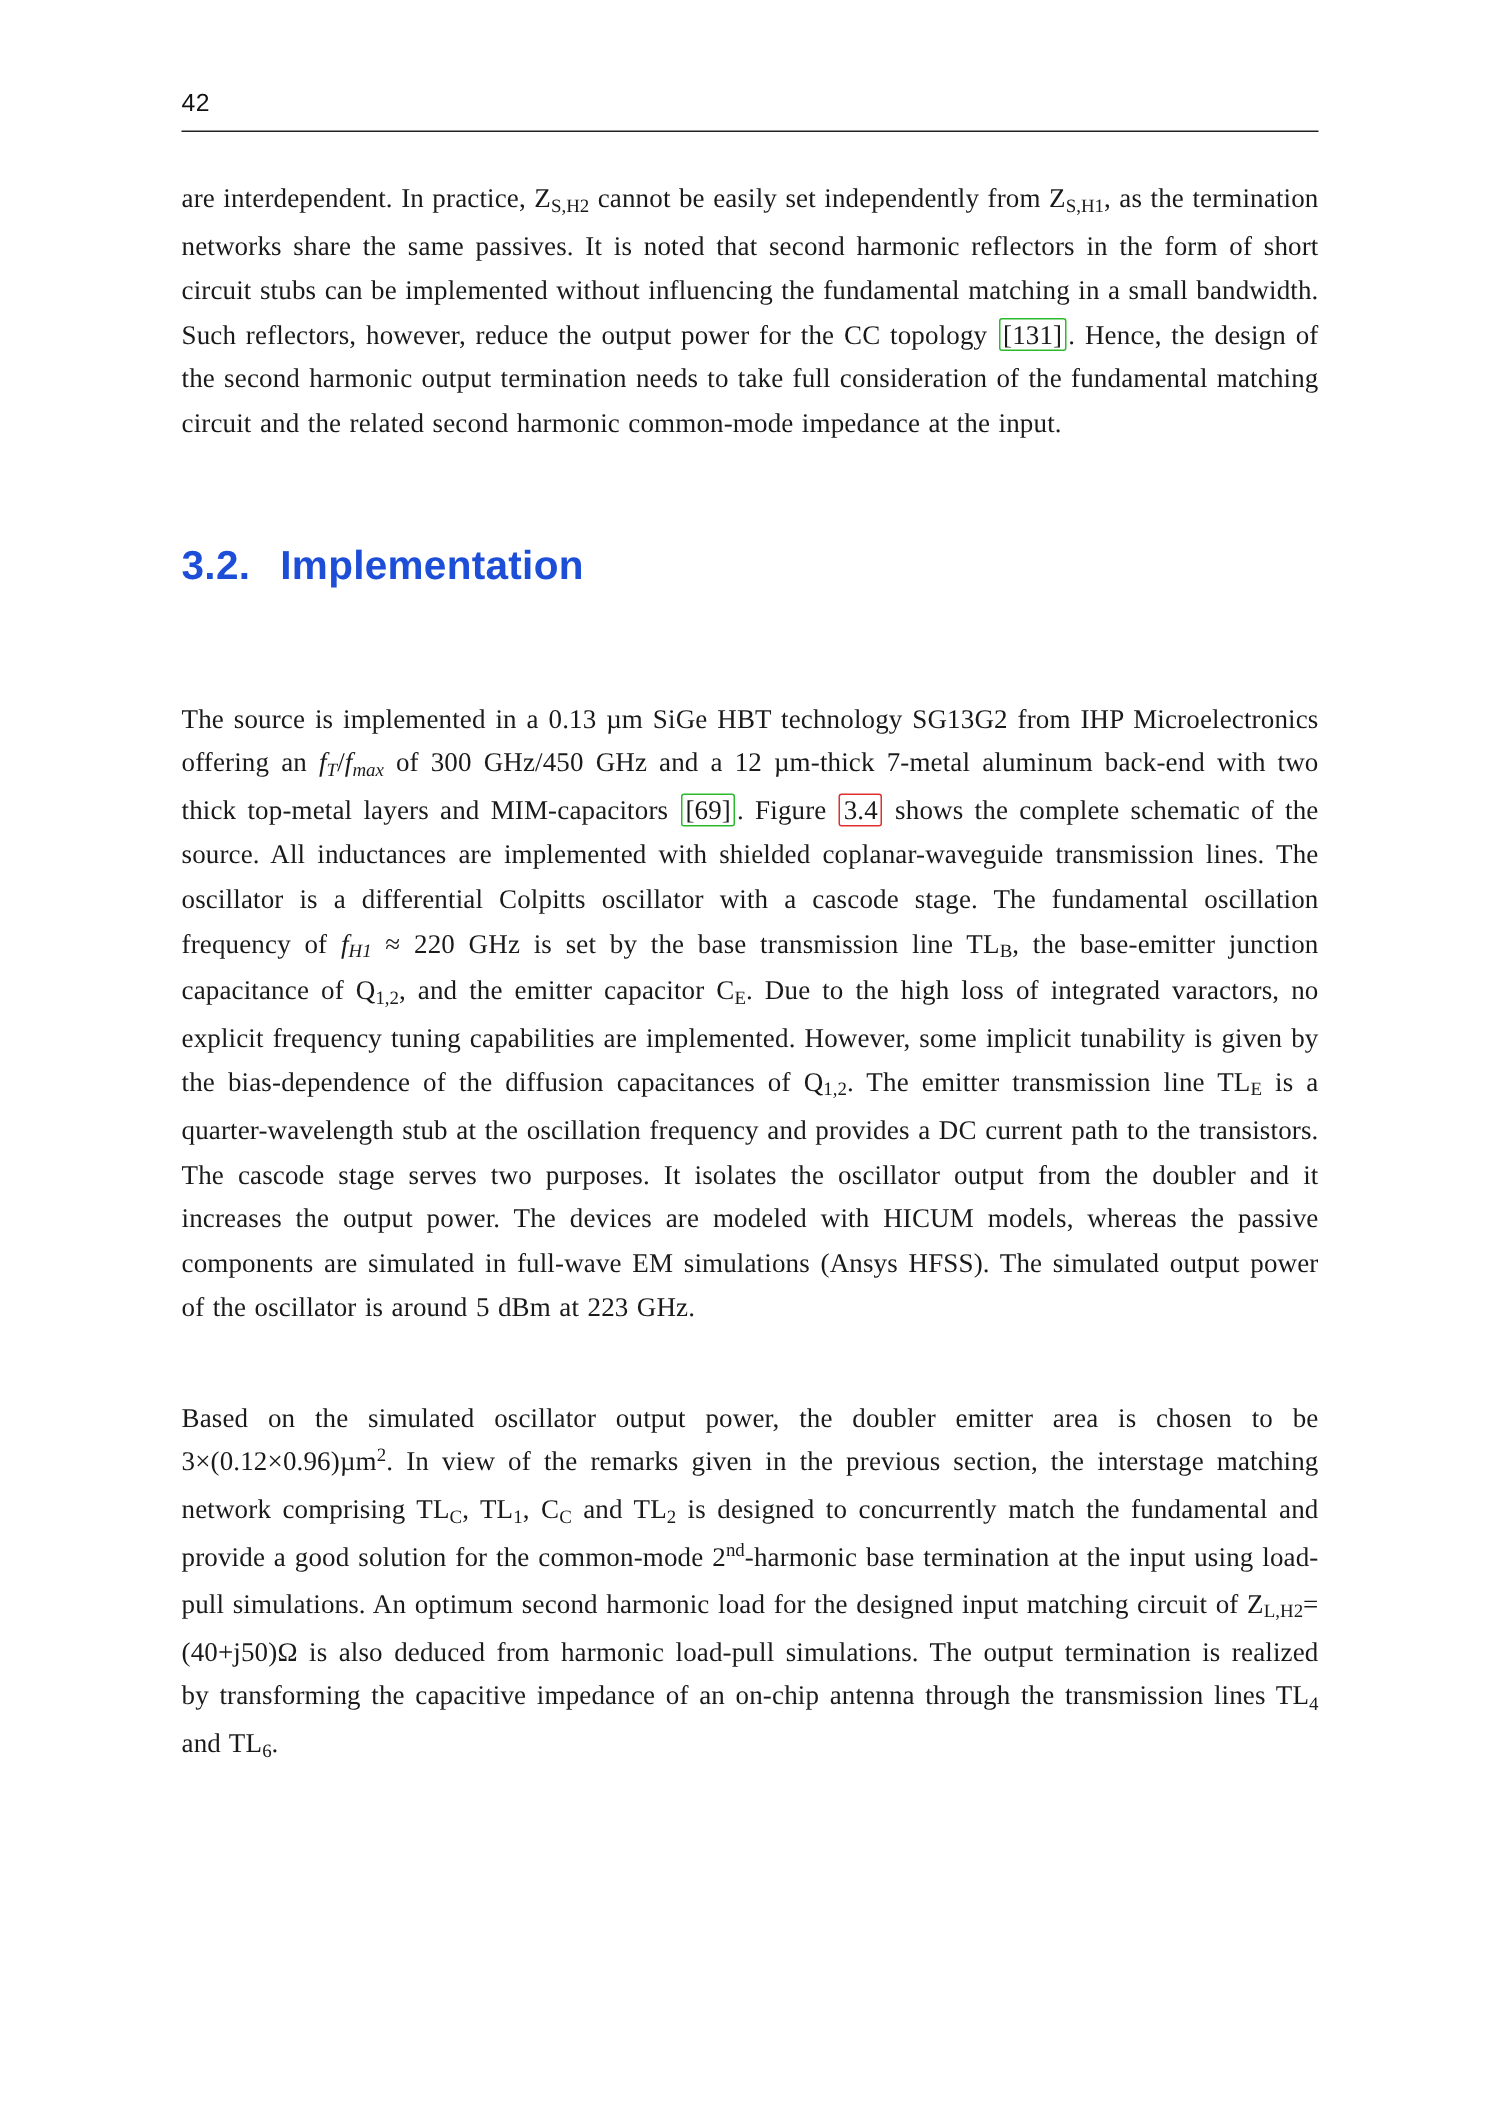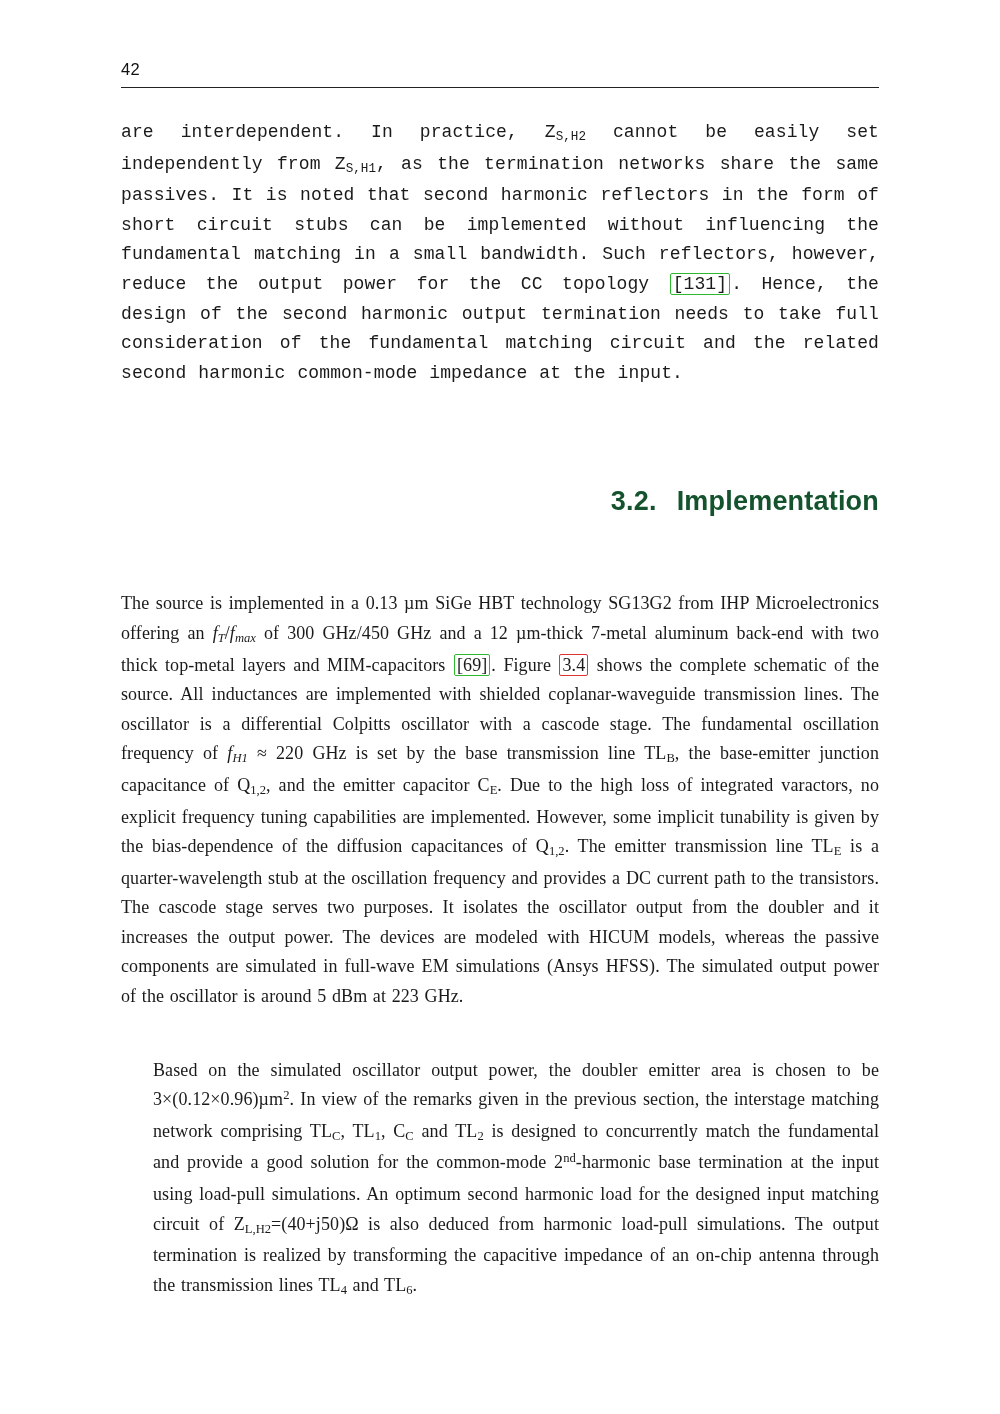--- a/index.html
+++ b/index.html
@@ -34,33 +34,32 @@
   .running-header .runtitle { letter-spacing: 0.1px; }
 
   
   .para {
     font-size: 18px;
     line-height: 29.6px;
     text-align: justify;
     letter-spacing: 0.1px;
     word-spacing: 1px;
   }
-  .para-1 { margin-top: 30px; font-family: Liberation Mono, monospace; }
+  .para-1 { margin-top: 30px; }
   .para-2 { margin-top: 72px; }
-  .para-3 { margin-top: 44px; margin-left: 32px; }
+  .para-3 { margin-top: 44px; }
 
   
   .section-heading {
-    margin-top: 98px;
+    margin-top: 64px;
     font-family: "Liberation Sans", sans-serif;
     font-weight: bold;
     font-size: 27px;
-    color: #14532d;
+    color: #1d4ed8;
     letter-spacing: 0.2px;
-    text-align: right;
   }
   .section-heading .sec-num { margin-right: 20px; }
 
   
   .seg-sub { font-size: 70%; position: relative; top: 0.25em; letter-spacing: 0; }
   .seg-sup { font-size: 70%; position: relative; top: -0.5em; letter-spacing: 0; }
   .seg-i   { font-style: italic; }
   .seg-box {
     border: 1.6px solid;
     border-radius: 2px;

